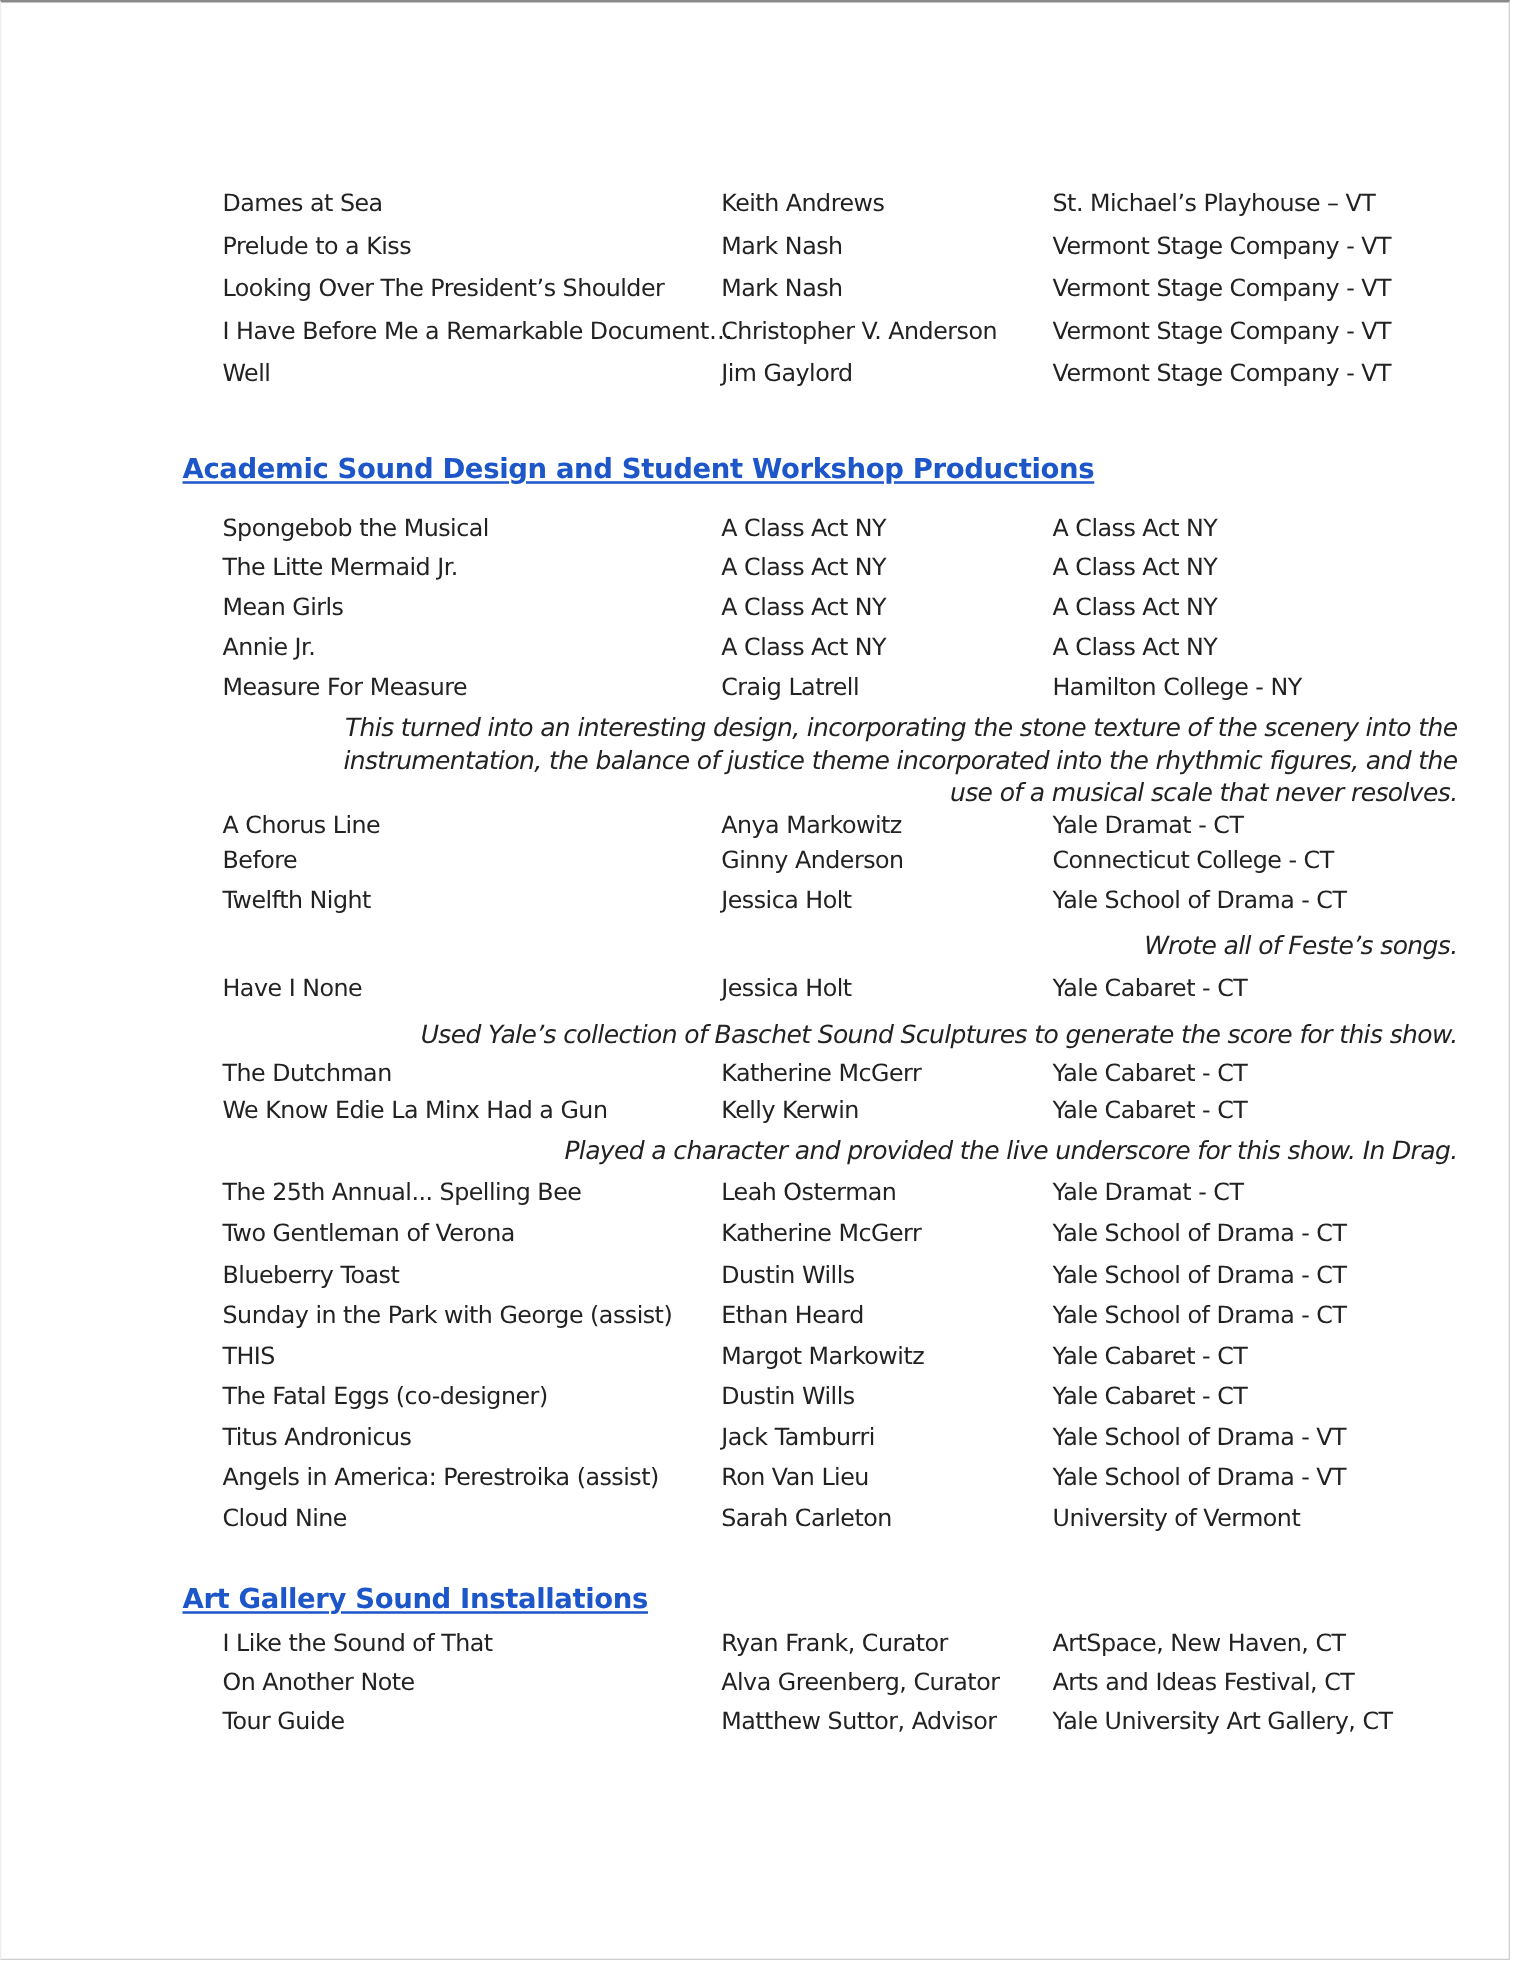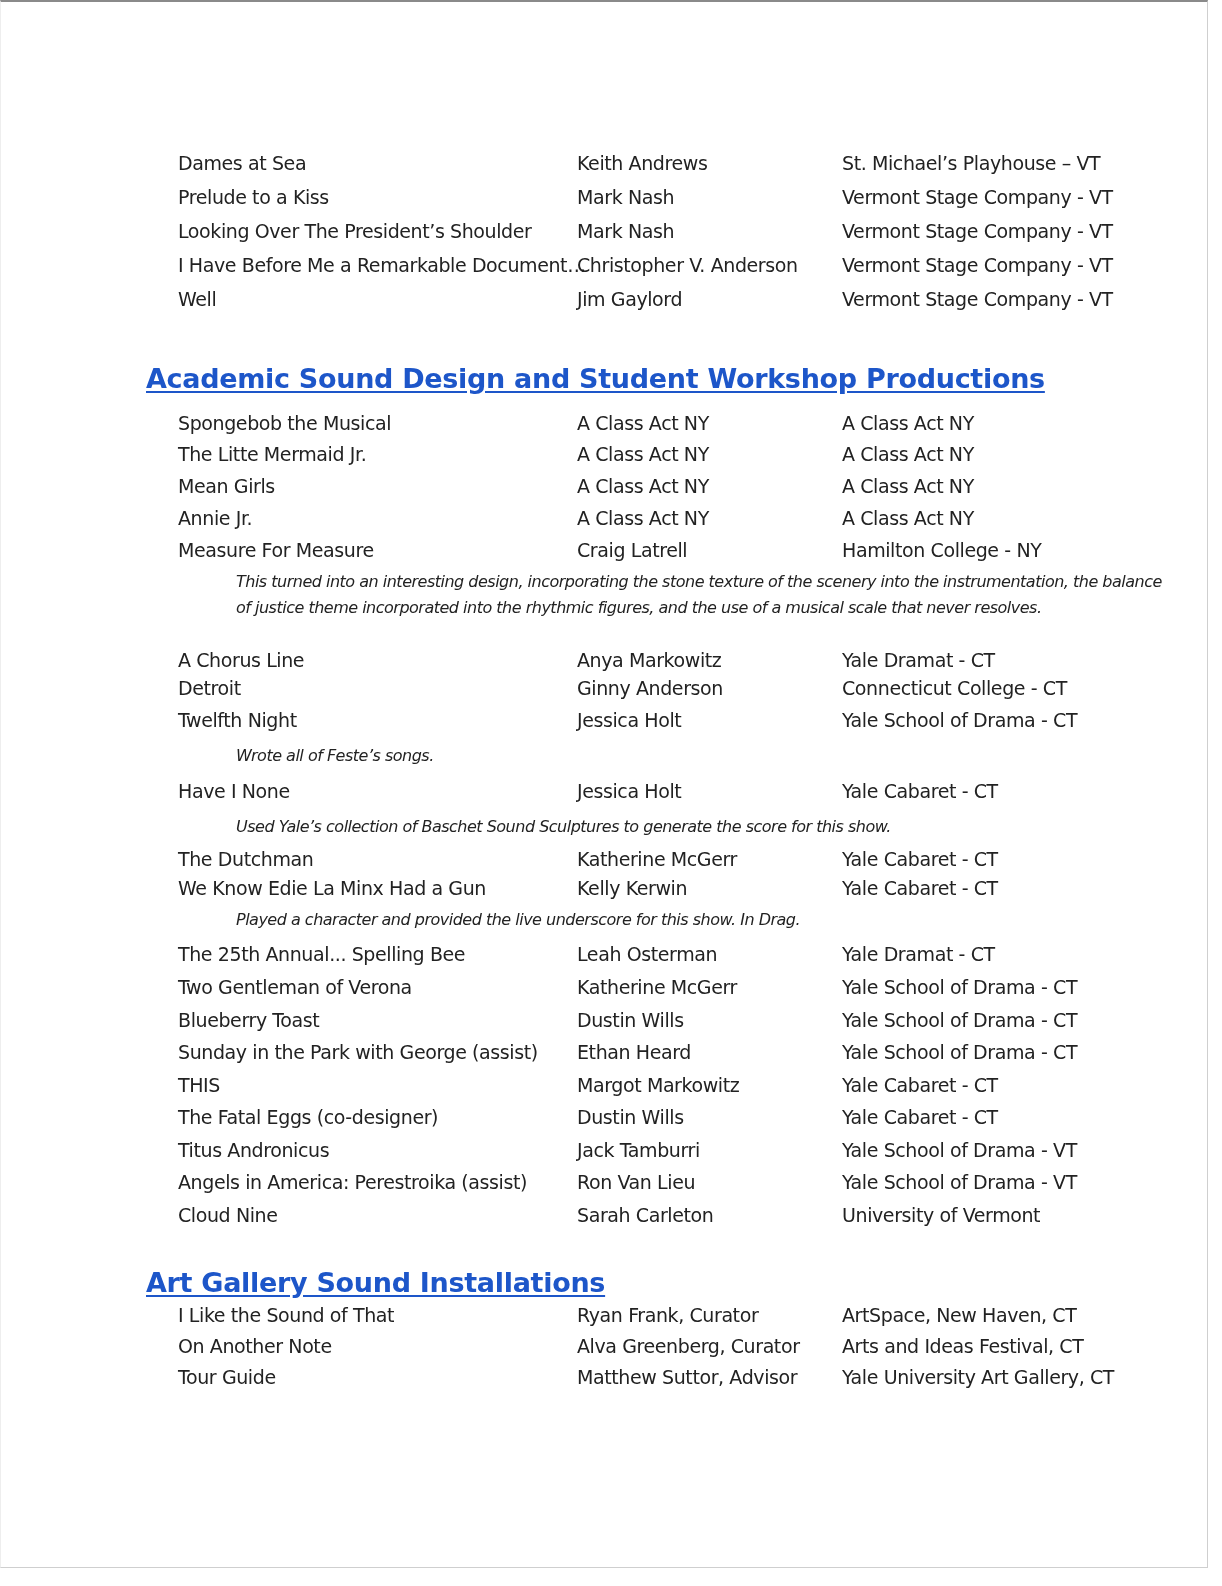--- a/index.html
+++ b/index.html
@@ -12,25 +12,25 @@
     border-top: 2px solid #8a8a8a; border-right: 1px solid #cfcfcf;
     border-bottom: 1px solid #cfcfcf; border-left: 1px solid #eeeeee;
     box-sizing: border-box; background: #ffffff;
   }
   .row { position: absolute; left: 146px; height: 24px; font-size: 19px; letter-spacing: -0.4px; white-space: nowrap; }
   .row span { position: absolute; top: 0; }
   .c1 { left: 0; margin-left: 32px; }
   .c2 { left: 431px; text-align: center; }
   .c3 { left: 680px; margin-left: 16px; }
   .note {
-    position: absolute; left: 236px; width: 930px; font-size: 16px; font-style: italic;
-    line-height: 26px; letter-spacing: -0.5px; color: #222;
+    position: absolute; left: 236px; width: 930px; font-size: 20px; font-style: italic;
+    line-height: 26px; letter-spacing: -0.5px; color: #222; text-align: right;
   }
   .heading {
-    position: absolute; left: 146px; font-size: 27px; font-weight: bold; color: #1d56c9;
+    position: absolute; left: 146px; font-size: 22px; font-weight: bold; color: #1d56c9;
     text-decoration: underline; text-underline-offset: 3px; letter-spacing: -0.3px; white-space: nowrap;
   }
 </style>
 </head>
 <body>
 
 <div class="page-frame"></div>
 
 <div class="row" style="top:152px">
   <span class="c1">Dames at Sea</span>
@@ -86,21 +86,21 @@
   <span class="c3">Hamilton College - NY</span>
 </div>
 <div class="note" style="top:569px">This turned into an interesting design, incorporating the stone texture of the scenery into the instrumentation, the balance of justice theme incorporated into the rhythmic figures, and the use of a musical scale that never resolves.</div>
 
 <div class="row" style="top:649px">
   <span class="c1">A Chorus Line</span>
   <span class="c2">Anya Markowitz</span>
   <span class="c3">Yale Dramat - CT</span>
 </div>
 <div class="row" style="top:677px">
-  <span class="c1">Detroit</span>
+  <span class="c1">Before</span>
   <span class="c2">Ginny Anderson</span>
   <span class="c3">Connecticut College - CT</span>
 </div>
 <div class="row" style="top:709px">
   <span class="c1">Twelfth Night</span>
   <span class="c2">Jessica Holt</span>
   <span class="c3">Yale School of Drama - CT</span>
 </div>
 <div class="note" style="top:743px">Wrote all of Feste’s songs.</div>
 

